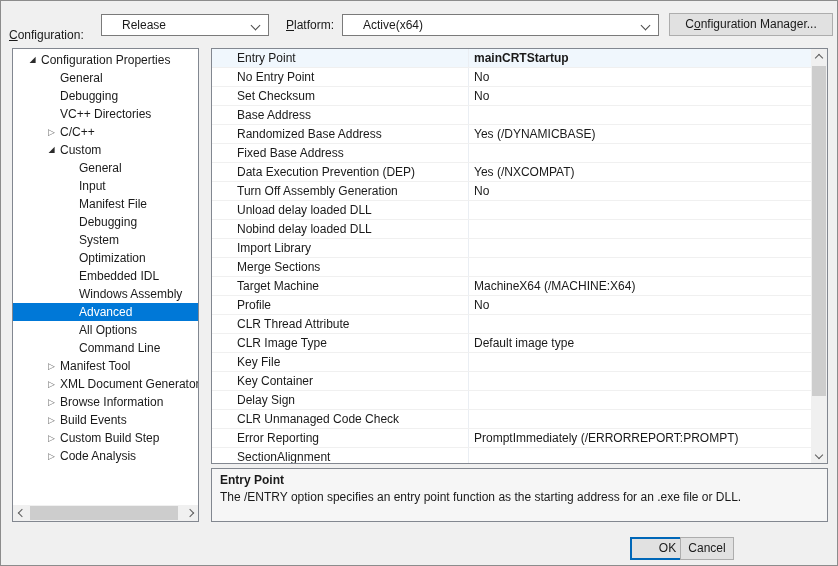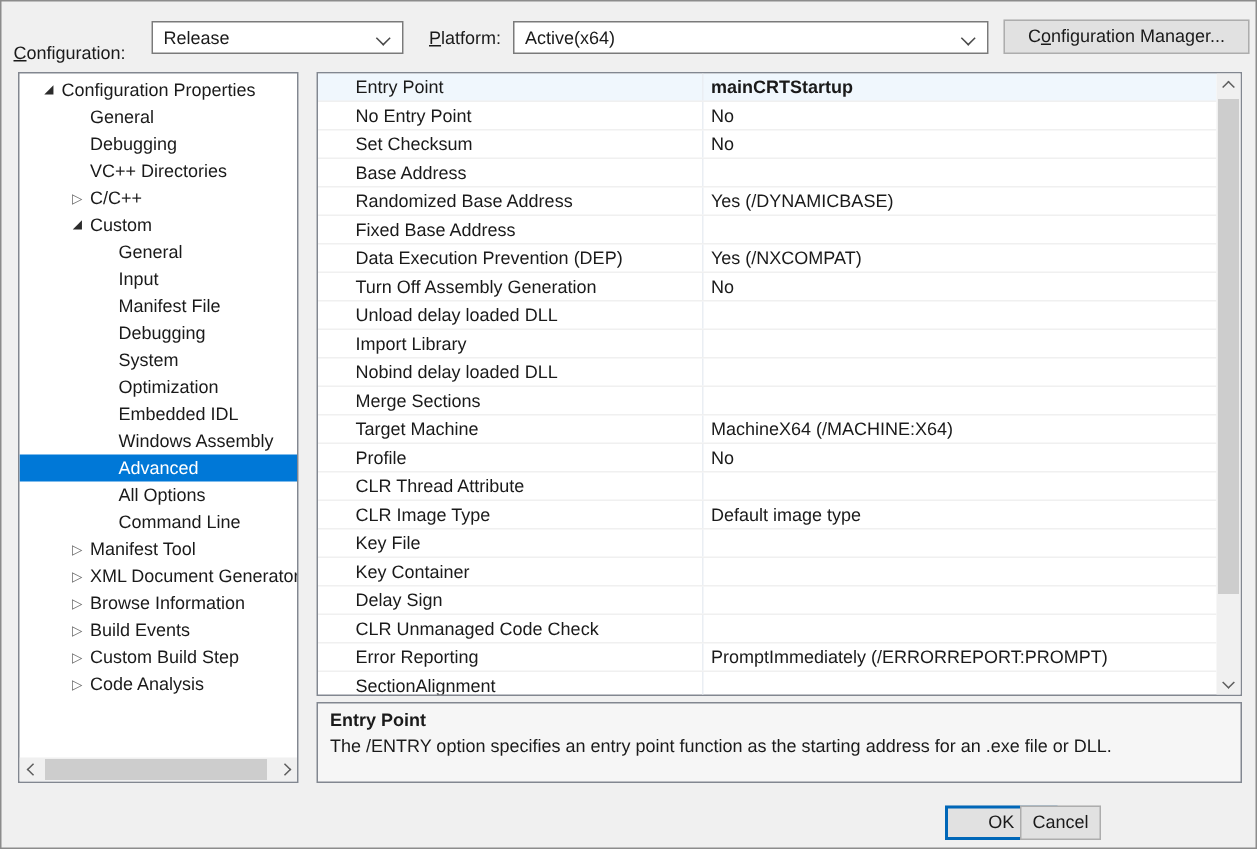--- a/index.html
+++ b/index.html
@@ -9,21 +9,21 @@
     font-family:"Liberation Sans", sans-serif;
     font-size:12px;color:#1a1a1a;
     box-sizing:border-box;border:1px solid #8c8c8c;
   }
   .lbl{position:absolute;white-space:nowrap;}
   
   .combo{
     position:absolute;height:22px;background:#ffffff;border:1px solid #7a7a7a;
     box-sizing:border-box;display:flex;align-items:center;cursor:default;
   }
-  .combo .combo-text{padding-left:7px;white-space:nowrap;overflow:hidden;}
+  .combo .combo-text{padding-left:20px;white-space:nowrap;overflow:hidden;}
   .combo .combo-arrow{position:absolute;right:9px;top:7px;}
   .chev{display:inline-block;width:6px;height:6px;border-right:1.4px solid #4a4a4a;border-bottom:1.4px solid #4a4a4a;}
   .chev.down{transform:rotate(45deg);}
   .chev.up{transform:rotate(-135deg);}
   .chev.left{transform:rotate(135deg);}
   .chev.right{transform:rotate(-45deg);}
   
   .btn{
     position:absolute;height:23px;background:#e1e1e1;border:1px solid #adadad;
     box-sizing:border-box;text-align:center;line-height:20px;cursor:default;
@@ -230,25 +230,25 @@
       </div>
       <div class="grid-row">
         <div class="name">Turn Off Assembly Generation</div>
         <div class="value">No</div>
       </div>
       <div class="grid-row">
         <div class="name">Unload delay loaded DLL</div>
         <div class="value"></div>
       </div>
       <div class="grid-row">
+        <div class="name">Nobind delay loaded DLL</div>
+        <div class="value"></div>
+      </div>
+      <div class="grid-row">
         <div class="name">Import Library</div>
-        <div class="value"></div>
-      </div>
-      <div class="grid-row">
-        <div class="name">Nobind delay loaded DLL</div>
         <div class="value"></div>
       </div>
       <div class="grid-row">
         <div class="name">Merge Sections</div>
         <div class="value"></div>
       </div>
       <div class="grid-row">
         <div class="name">Target Machine</div>
         <div class="value">MachineX64 (/MACHINE:X64)</div>
       </div>

